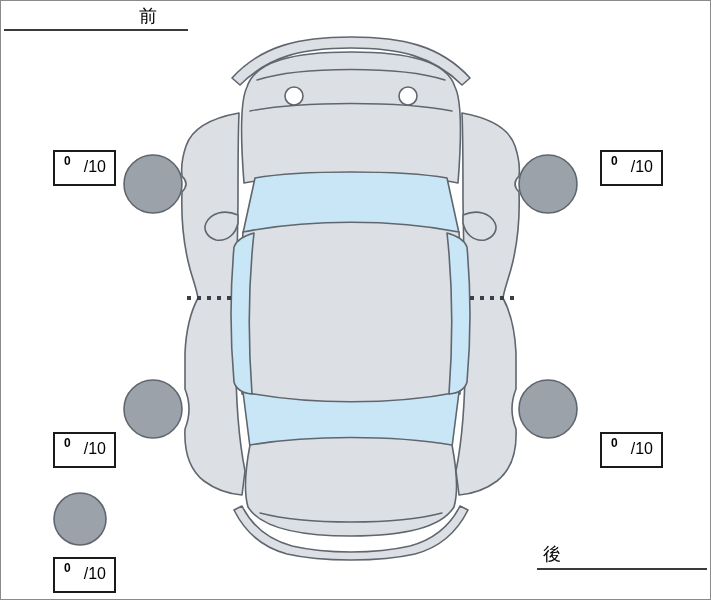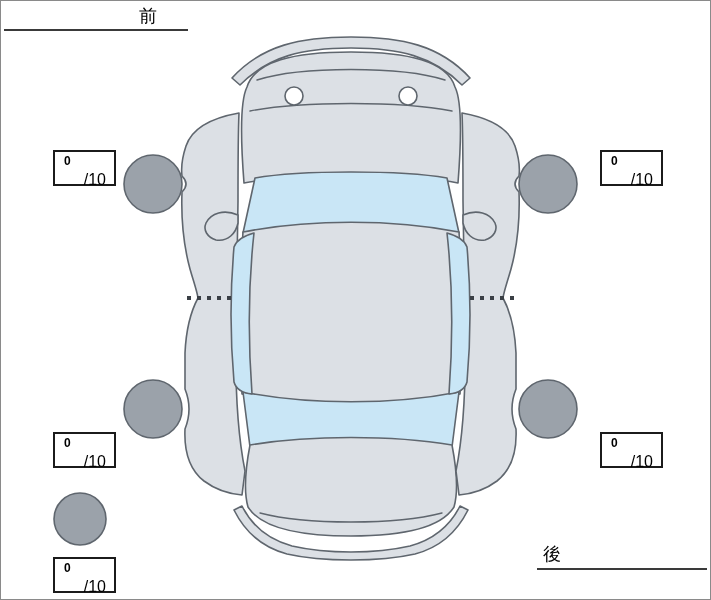--- a/index.html
+++ b/index.html
@@ -18,21 +18,21 @@
   
   .score-box {
     position:absolute; width:63px; height:36px;
     background:#ffffff; border:2px solid #1b1b1b;
   }
   .score-num {
     position:absolute; left:9px; top:2px;
     font-size:12px; font-weight:bold; color:#000;
   }
   .score-den {
-    position:absolute; right:8px; top:19px;
+    position:absolute; right:8px; top:6px;
     font-size:16px; color:#000;margin-left:18px;
   }
   .score-box.fl { left:52px;  top:149px; }
   .score-box.fr { left:599px; top:149px; }
   .score-box.rl { left:52px;  top:431px; }
   .score-box.rr { left:599px; top:431px; }
   .score-box.sp { left:52px;  top:556px; }
 
   
   .front-label {

